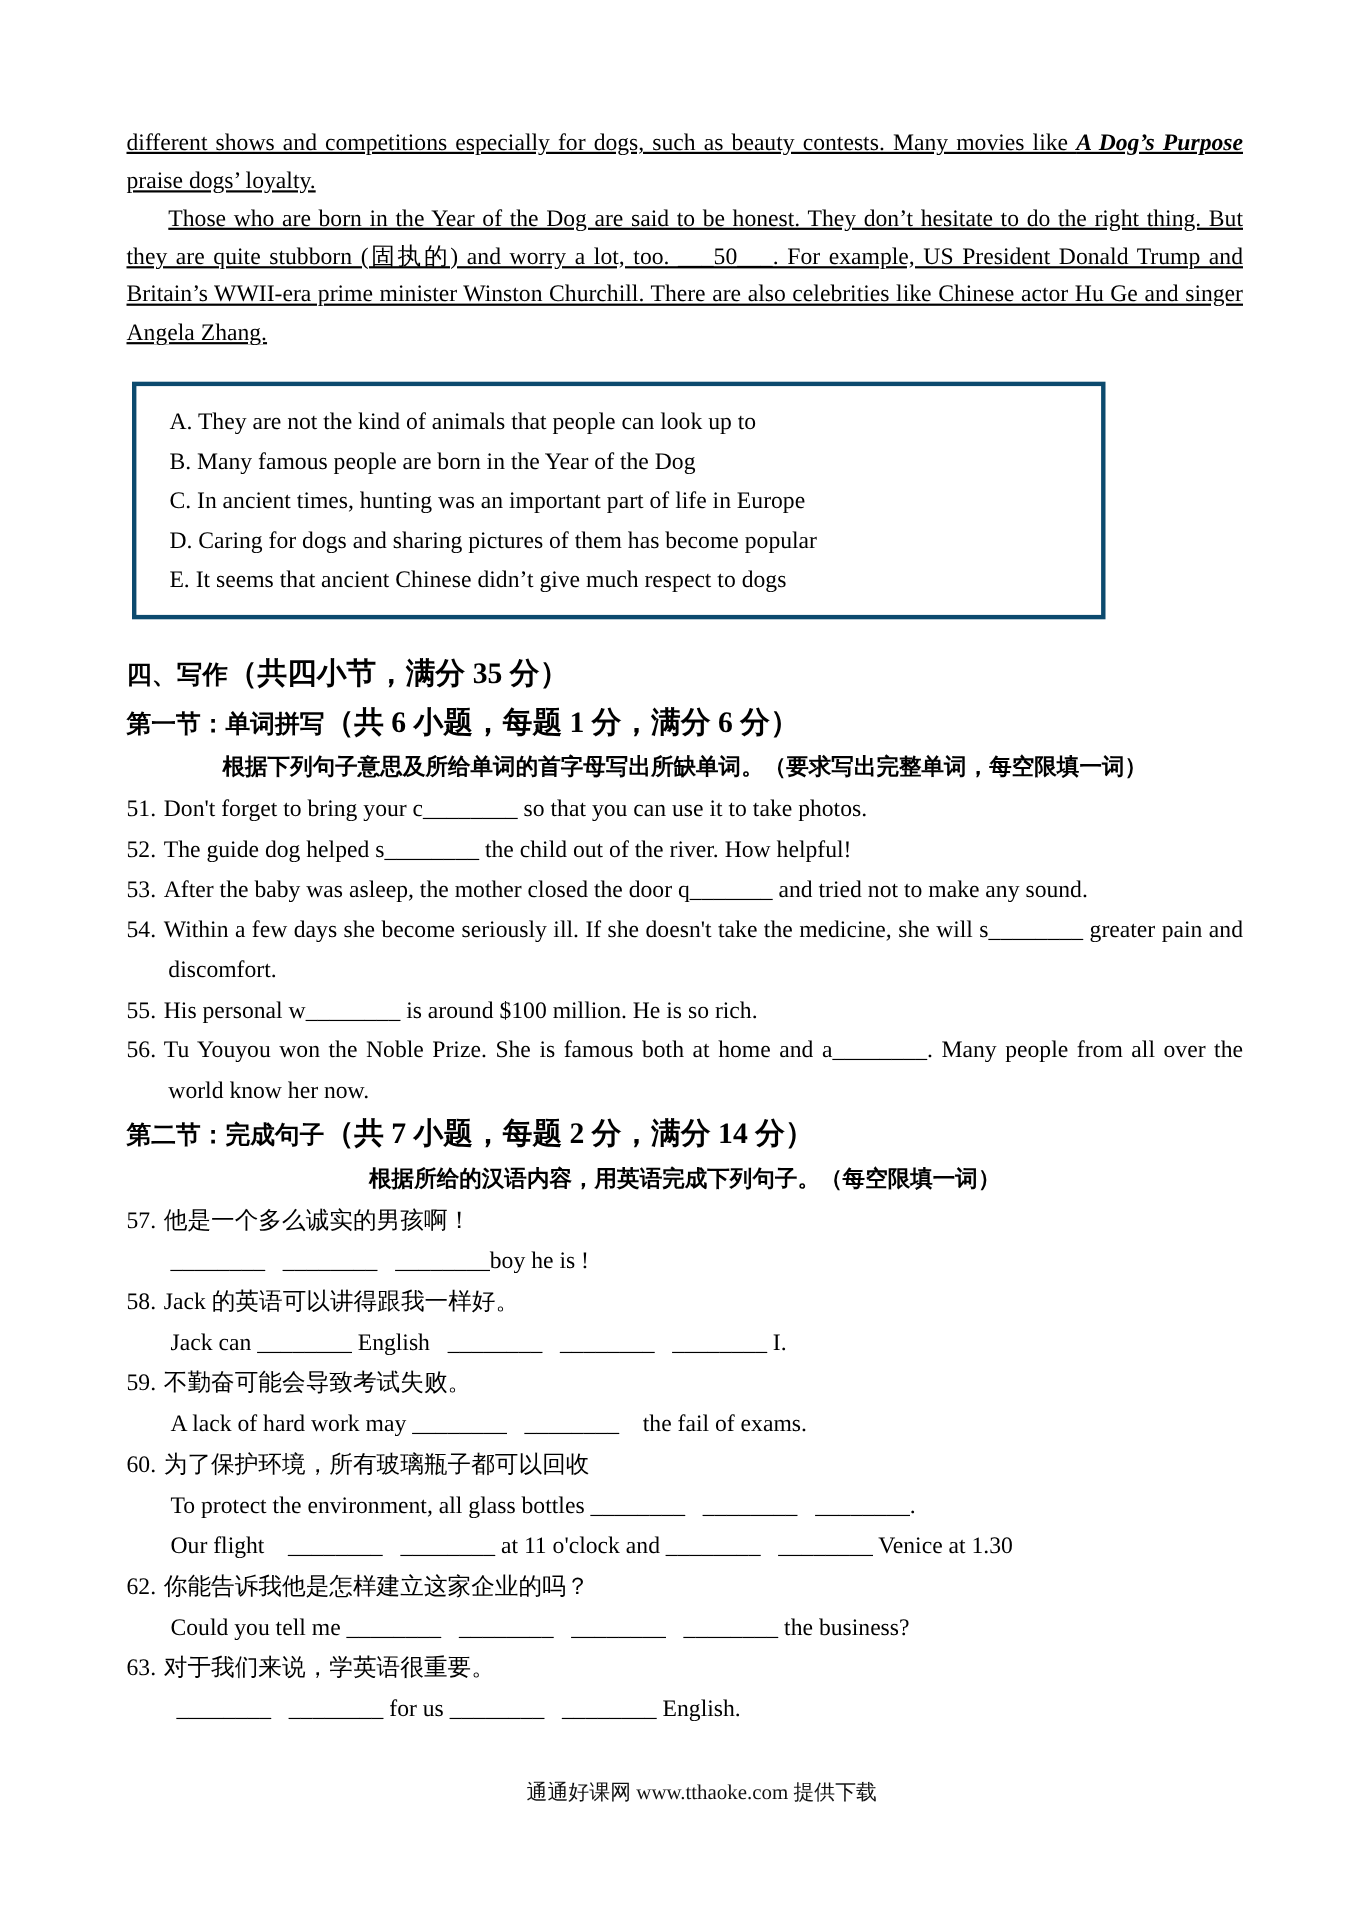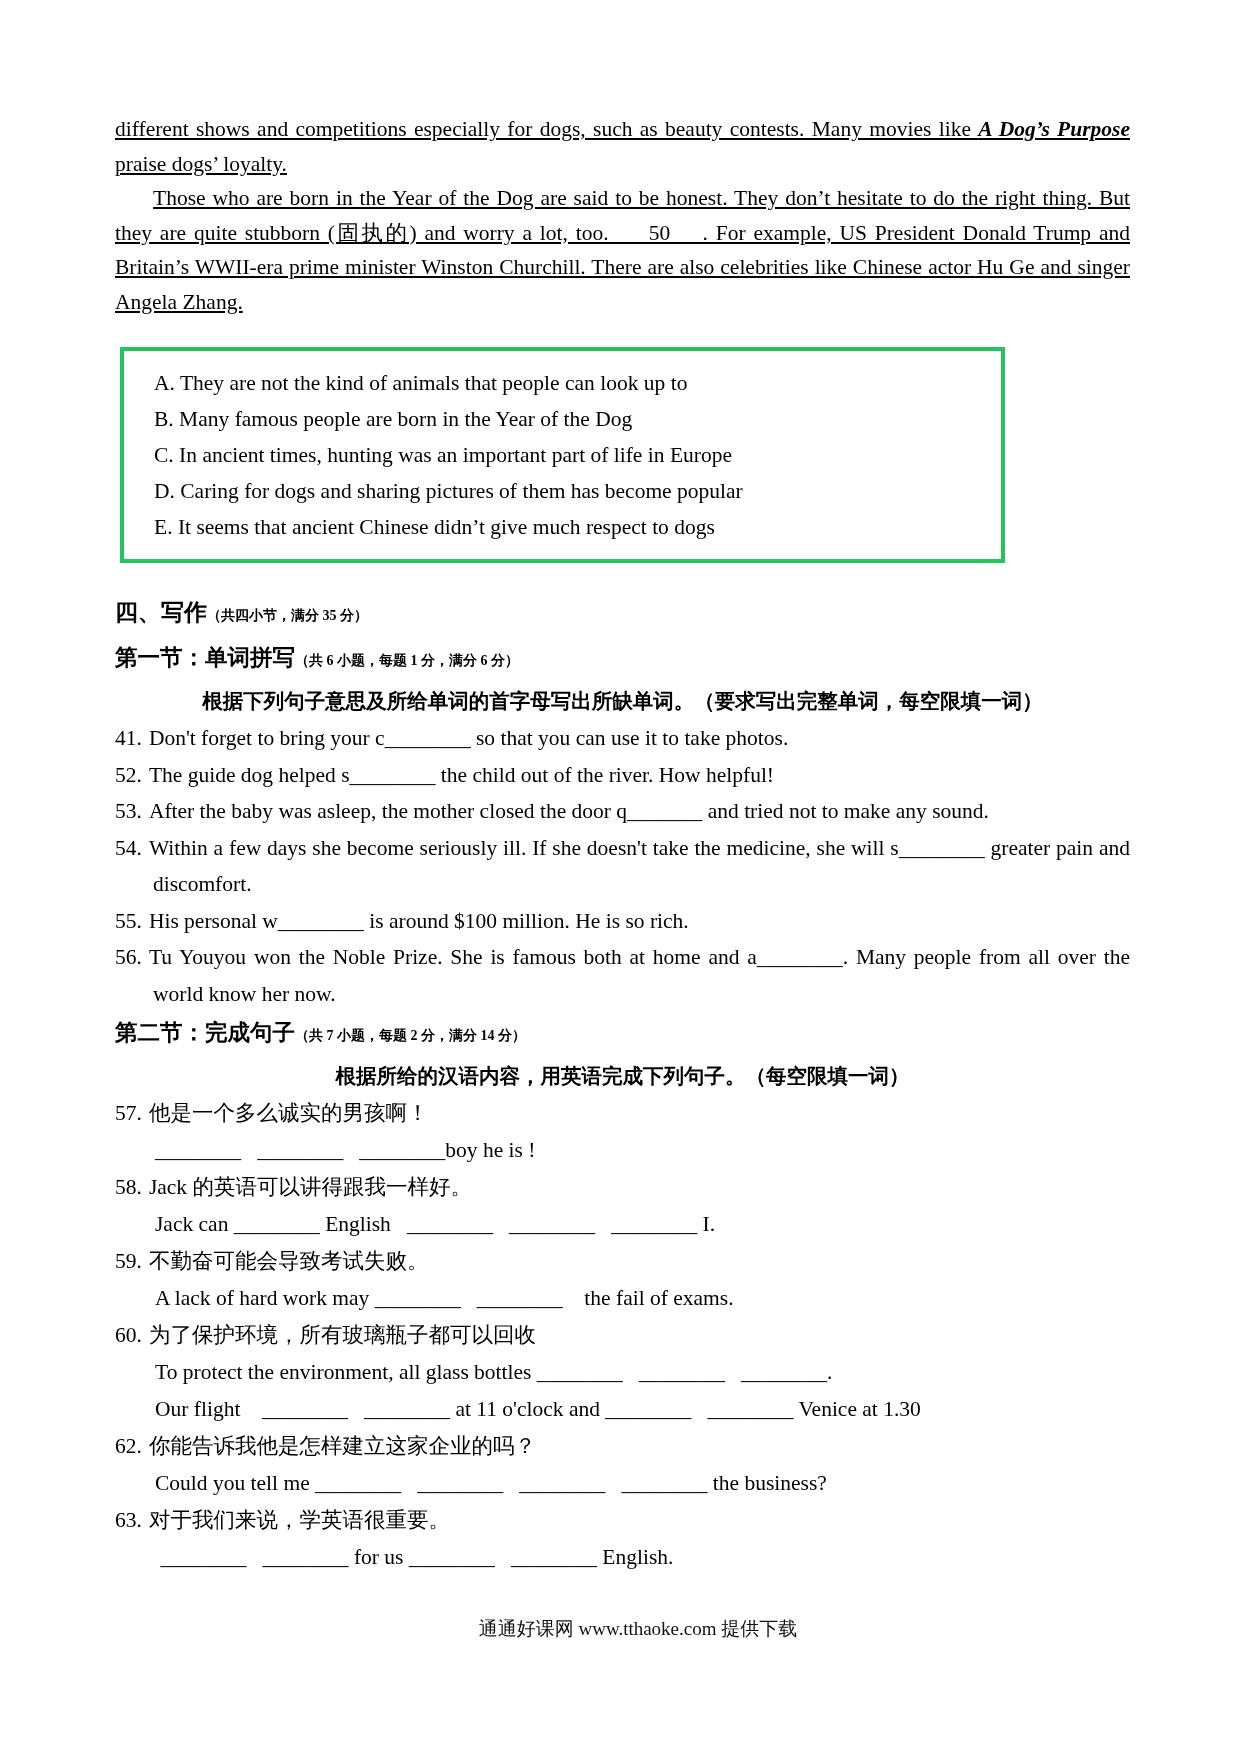--- a/index.html
+++ b/index.html
@@ -22,40 +22,40 @@
     line-height: 34.5px;
     text-align: justify;
     text-decoration: underline;
   }
   .para.indent { text-indent: 38px; }
   .movie-title { font-weight: bold; font-style: italic; }
   
   .options-box {
     margin: 28px 0 0 5px;
     width: 885px;
-    border: 4px solid #22c55e;
+    border: 4px solid #0c4a6e;
     padding: 14px 20px 14px 30px;
   }
   .option-line { line-height: 36px; }
   
   .sec-title {
     margin: 28px 0 0 0;
     line-height: 42px;
     font-size: 23px;
   }
   .sub-title {
     margin: 0;
     line-height: 42px;
     font-size: 22.5px;
   }
   .cn-bold {
     font-family: "Liberation Sans", "DejaVu Sans", sans-serif;
     font-weight: bold;
   }
-  .title-rest { font-size: 14px; }
+  .title-rest { font-size: 27px; }
   
   .instr {
     margin: 0;
     line-height: 38px;
     font-family: "Liberation Sans", "DejaVu Sans", sans-serif;
     font-weight: bold;
     font-size: 20.5px;
     text-align: center;
   }
   
@@ -108,21 +108,21 @@
     <div class="option-line">D. Caring for dogs and sharing pictures of them has become popular</div>
     <div class="option-line">E. It seems that ancient Chinese didn’t give much respect to dogs</div>
   </div>
 
   <h2 class="sec-title"><span class="cn-bold">四、写作</span><span class="title-rest">（共四小节，满分 35 分）</span></h2>
 
   <h3 class="sub-title"><span class="cn-bold">第一节：单词拼写</span><span class="title-rest">（共 6 小题，每题 1 分，满分 6 分）</span></h3>
   <p class="instr">根据下列句子意思及所给单词的首字母写出所缺单词。（要求写出完整单词，每空限填一词）</p>
 
   <div>
-    <p class="q"><span class="q-num">41.</span><span>Don't forget to bring your c________ so that you can use it to take photos.</span></p>
+    <p class="q"><span class="q-num">51.</span><span>Don't forget to bring your c________ so that you can use it to take photos.</span></p>
     <p class="q"><span class="q-num">52.</span><span>The guide dog helped s________ the child out of the river. How helpful!</span></p>
     <p class="q"><span class="q-num">53.</span><span>After the baby was asleep, the mother closed the door q_______ and tried not to make any sound.</span></p>
     <p class="q"><span class="q-num">54.</span><span>Within a few days she become seriously ill. If she doesn't take the medicine, she will s________ greater pain and discomfort.</span></p>
     <p class="q"><span class="q-num">55.</span><span>His personal w________ is around $100 million. He is so rich.</span></p>
     <p class="q"><span class="q-num">56.</span><span>Tu Youyou won the Noble Prize. She is famous both at home and a________. Many people from all over the world know her now.</span></p>
   </div>
 
   <h3 class="sub-title"><span class="cn-bold">第二节：完成句子</span><span class="title-rest">（共 7 小题，每题 2 分，满分 14 分）</span></h3>
   <p class="instr">根据所给的汉语内容，用英语完成下列句子。（每空限填一词）</p>
 

